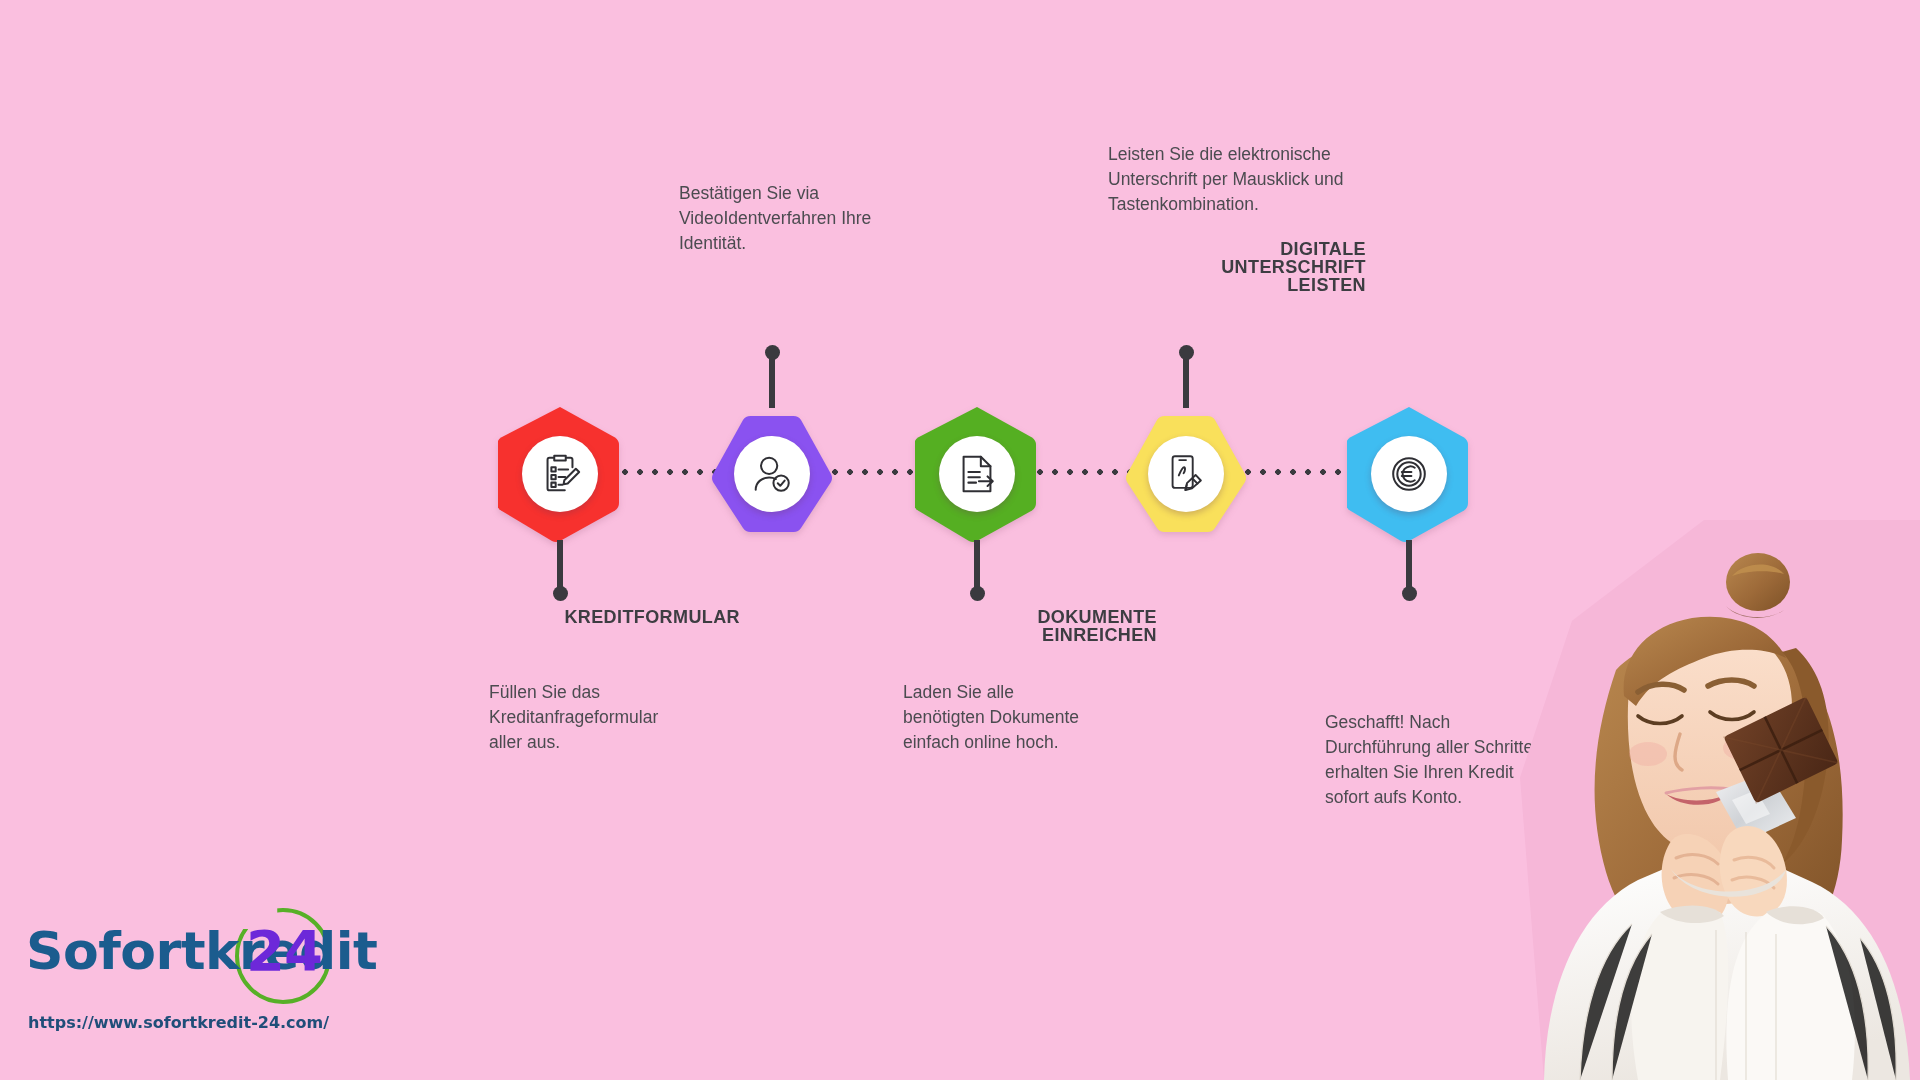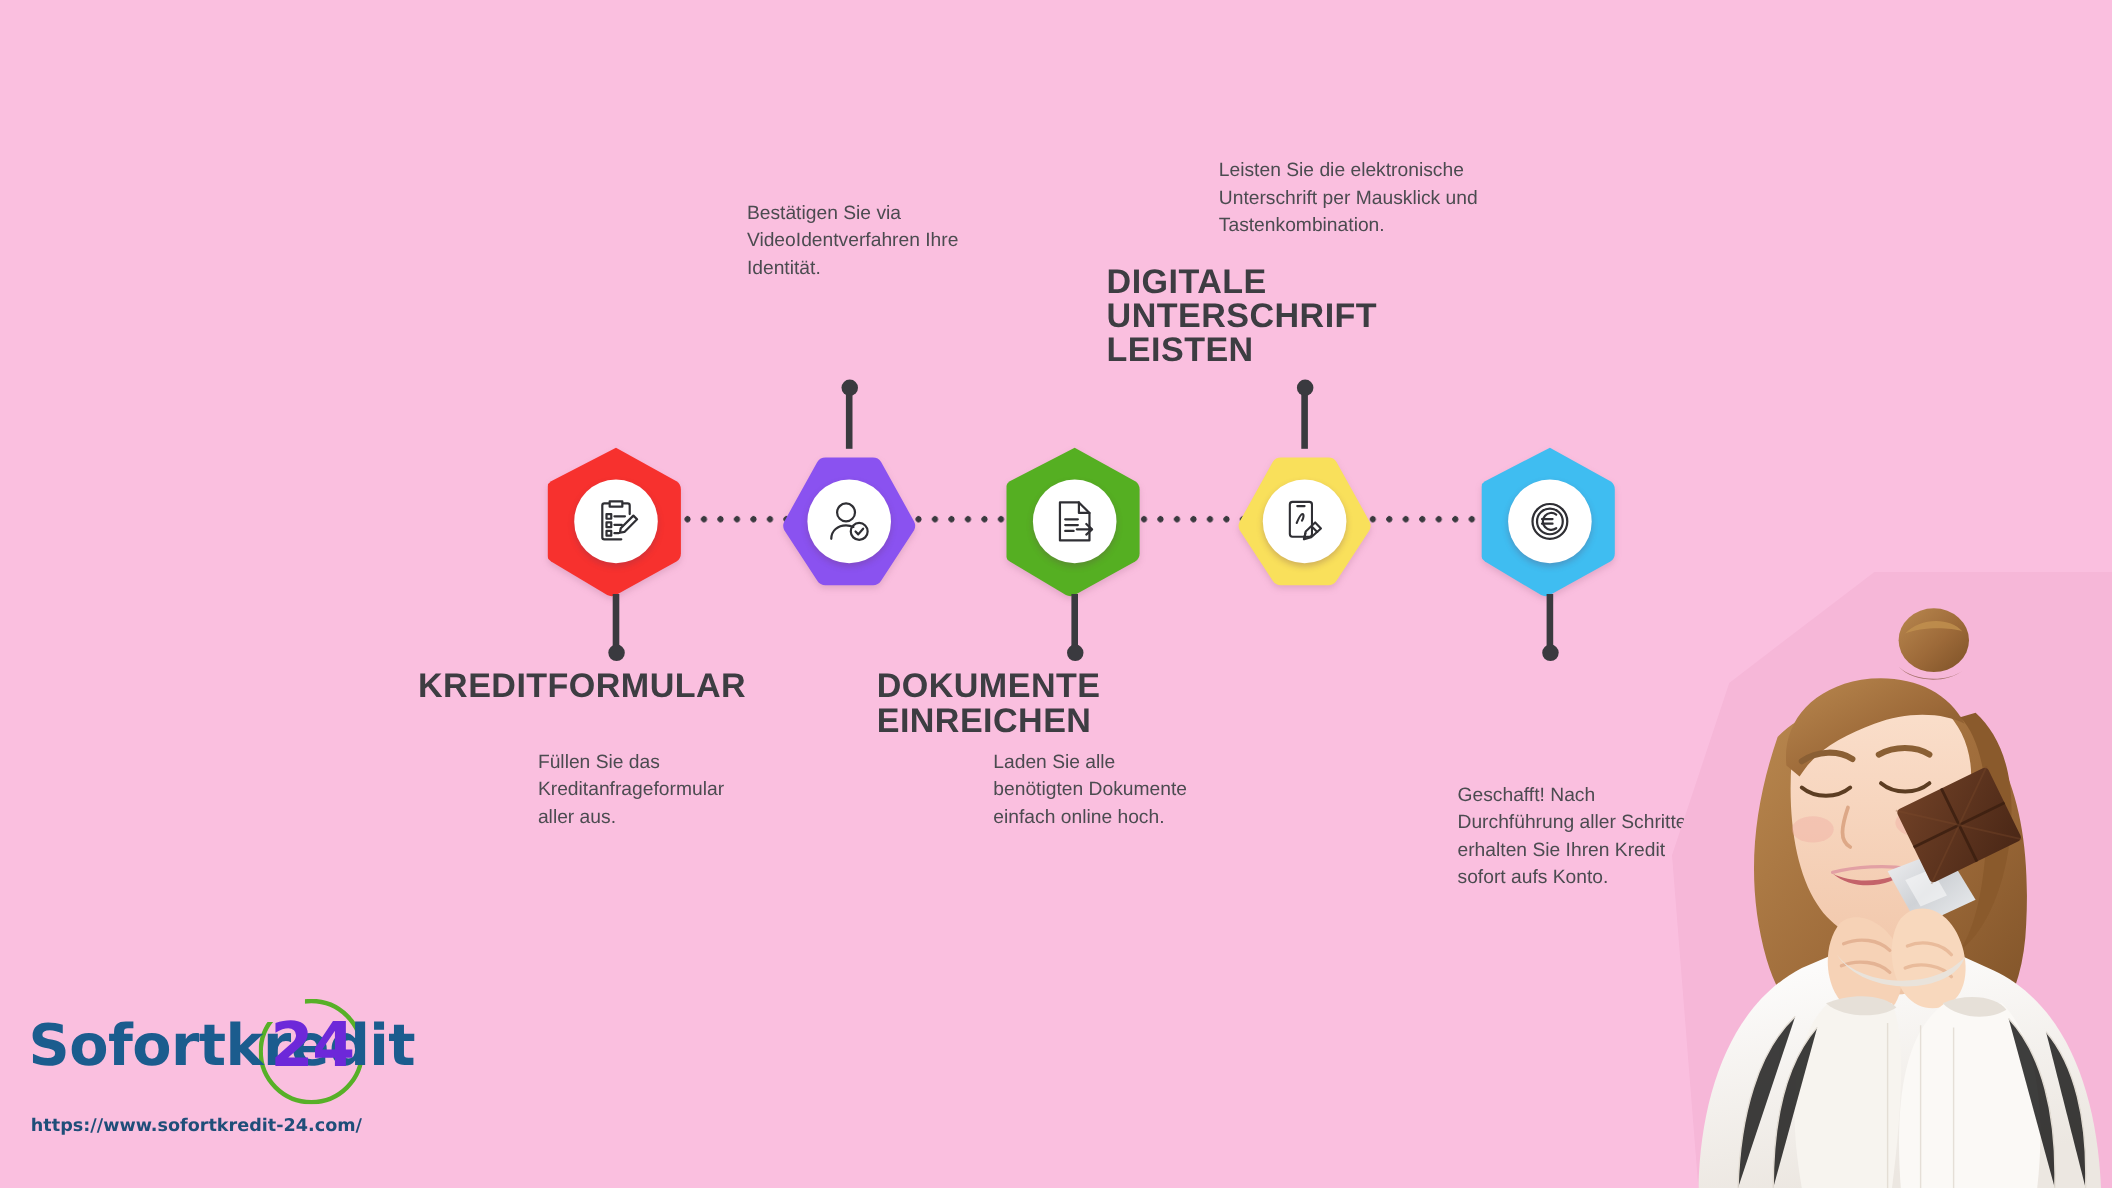--- a/index.html
+++ b/index.html
@@ -49,26 +49,26 @@
   .stem .knob {
     position:absolute; left:50%; width:15px; height:15px;
     margin-left:-7.5px; border-radius:50%; background:#3a3a3f;
   }
   .stem.up   .knob { top:-7px; }
   .stem.down .knob { bottom:-7px; }
 
   
   .step-title {
     position:absolute;
-    font-size:31px;
+    font-size:18px;
     font-weight:bold;
     letter-spacing:.4px;
     line-height:1.0;
     color:#3d3d42;
-    text-align:left;
+    text-align:right;
   }
   .step-title span { display:block; }
   .step-desc {
     position:absolute;
     font-size:17.5px;
     line-height:1.42;
     color:#4b4b50;
     text-align:left;
   }
 

